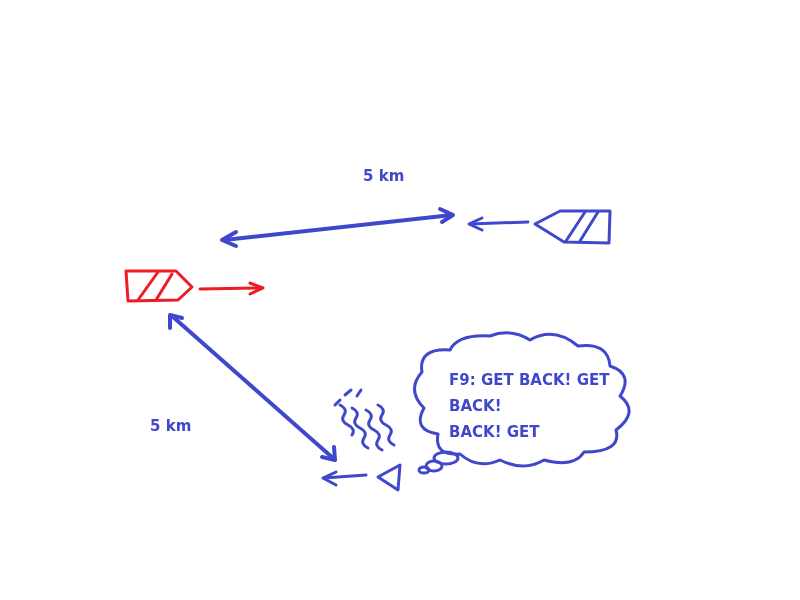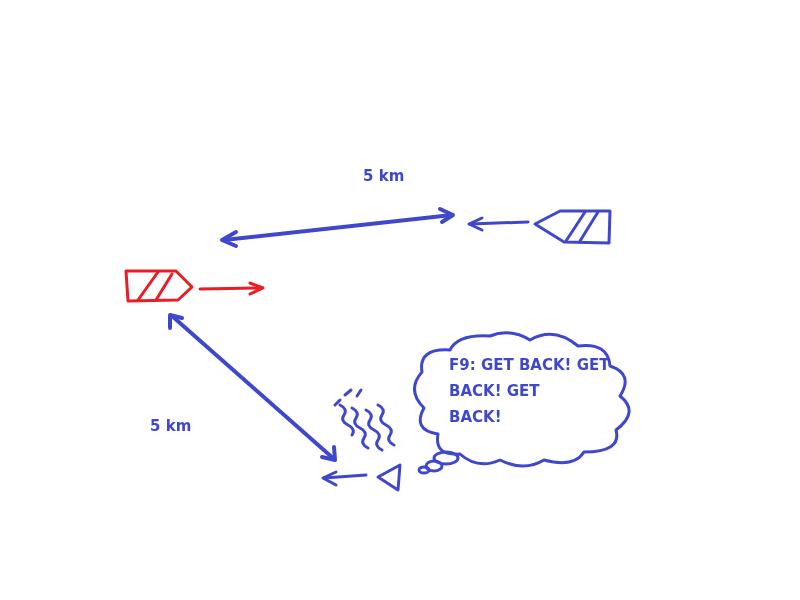--- a/index.html
+++ b/index.html
@@ -69,18 +69,18 @@
         <ellipse cx="446" cy="458" rx="12" ry="6"></ellipse>
         <ellipse cx="434" cy="466" rx="8" ry="5"></ellipse>
         <ellipse cx="424" cy="470" rx="5" ry="3"></ellipse>
       </g>
     </g>
   </svg>
 
   <div class="lbl" style="left:363px;top:150px;">5 km</div>
   <div class="lbl" style="left:150px;top:400px;">5 km</div>
 
-  <div class="thought" style="left:449px;top:352px;">
+  <div class="thought" style="left:449px;top:367px;">
     <div>F9: GET BACK! GET</div>
+    <div>BACK!</div>
     <div>BACK! GET</div>
-    <div>BACK!</div>
   </div>
 </div>
 
 </body></html>

